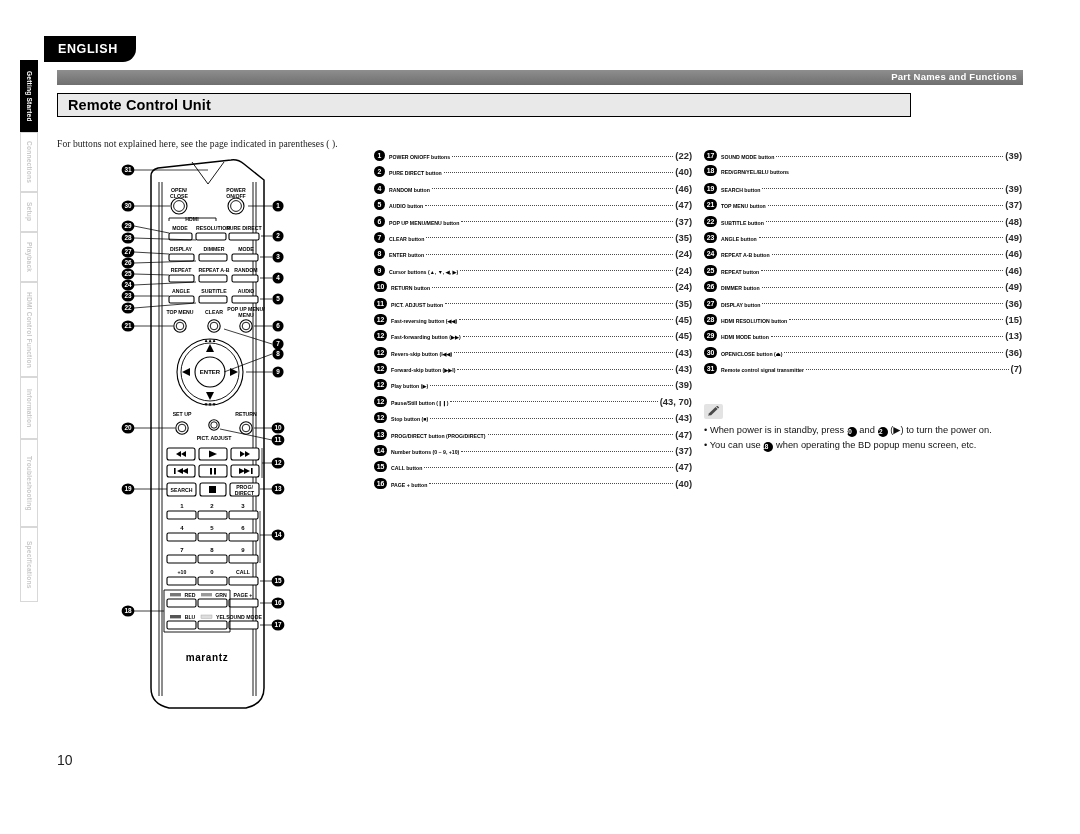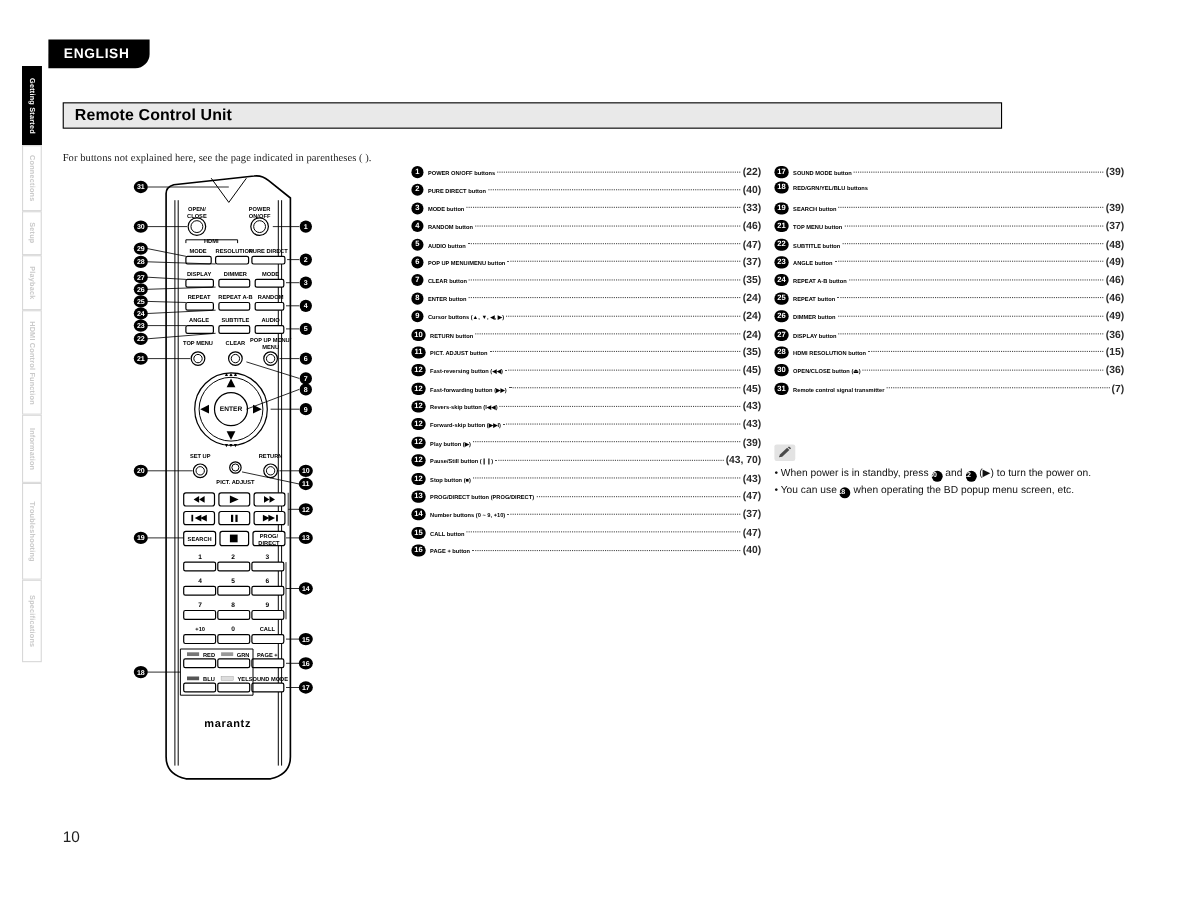--- a/index.html
+++ b/index.html
@@ -136,45 +136,42 @@
       </div>
       <div class="tab" style="top: 467px; height: 75px;">
         <span>Specifications</span>
       </div>
     </div>
 
   <div class="english-tab">
     <span>ENGLISH</span>
   </div>
 
+  <div class="grayband">
+    <div class="gbtext">Part Names and Functions</div>
+  </div>
 
   <div class="titlebar">
     <div class="t">Remote Control Unit</div>
   </div>
 
   <div class="subtitle">For buttons not explained here, see the page indicated in parentheses ( ).</div>
 
   <div class="col mid" id="colmid">
       <div class="row">
         <span class="bullet">1</span>
         <span class="lbl">POWER ON/OFF buttons</span>
         <span class="dots"></span>
         <span class="pg">(22)</span>
       </div>
       <div class="row">
         <span class="bullet">2</span>
         <span class="lbl">PURE DIRECT button</span>
         <span class="dots"></span>
         <span class="pg">(40)</span>
-      </div>
-      <div class="row">
-        <span class="bullet">3</span>
-        <span class="lbl">MODE button</span>
-        <span class="dots"></span>
-        <span class="pg">(33)</span>
       </div>
       <div class="row">
         <span class="bullet">4</span>
         <span class="lbl">RANDOM button</span>
         <span class="dots"></span>
         <span class="pg">(46)</span>
       </div>
       <div class="row">
         <span class="bullet">5</span>
         <span class="lbl">AUDIO button</span>
@@ -342,20 +339,26 @@
         <span class="bullet wide">27</span>
         <span class="lbl">DISPLAY button</span>
         <span class="dots"></span>
         <span class="pg">(36)</span>
       </div>
       <div class="row">
         <span class="bullet wide">28</span>
         <span class="lbl">HDMI RESOLUTION button</span>
         <span class="dots"></span>
         <span class="pg">(15)</span>
+      </div>
+      <div class="row">
+        <span class="bullet wide">29</span>
+        <span class="lbl">HDMI MODE button</span>
+        <span class="dots"></span>
+        <span class="pg">(13)</span>
       </div>
       <div class="row">
         <span class="bullet wide">30</span>
         <span class="lbl">OPEN/CLOSE button (⏏)</span>
         <span class="dots"></span>
         <span class="pg">(36)</span>
       </div>
       <div class="row">
         <span class="bullet wide">31</span>
         <span class="lbl">Remote control signal transmitter</span>

